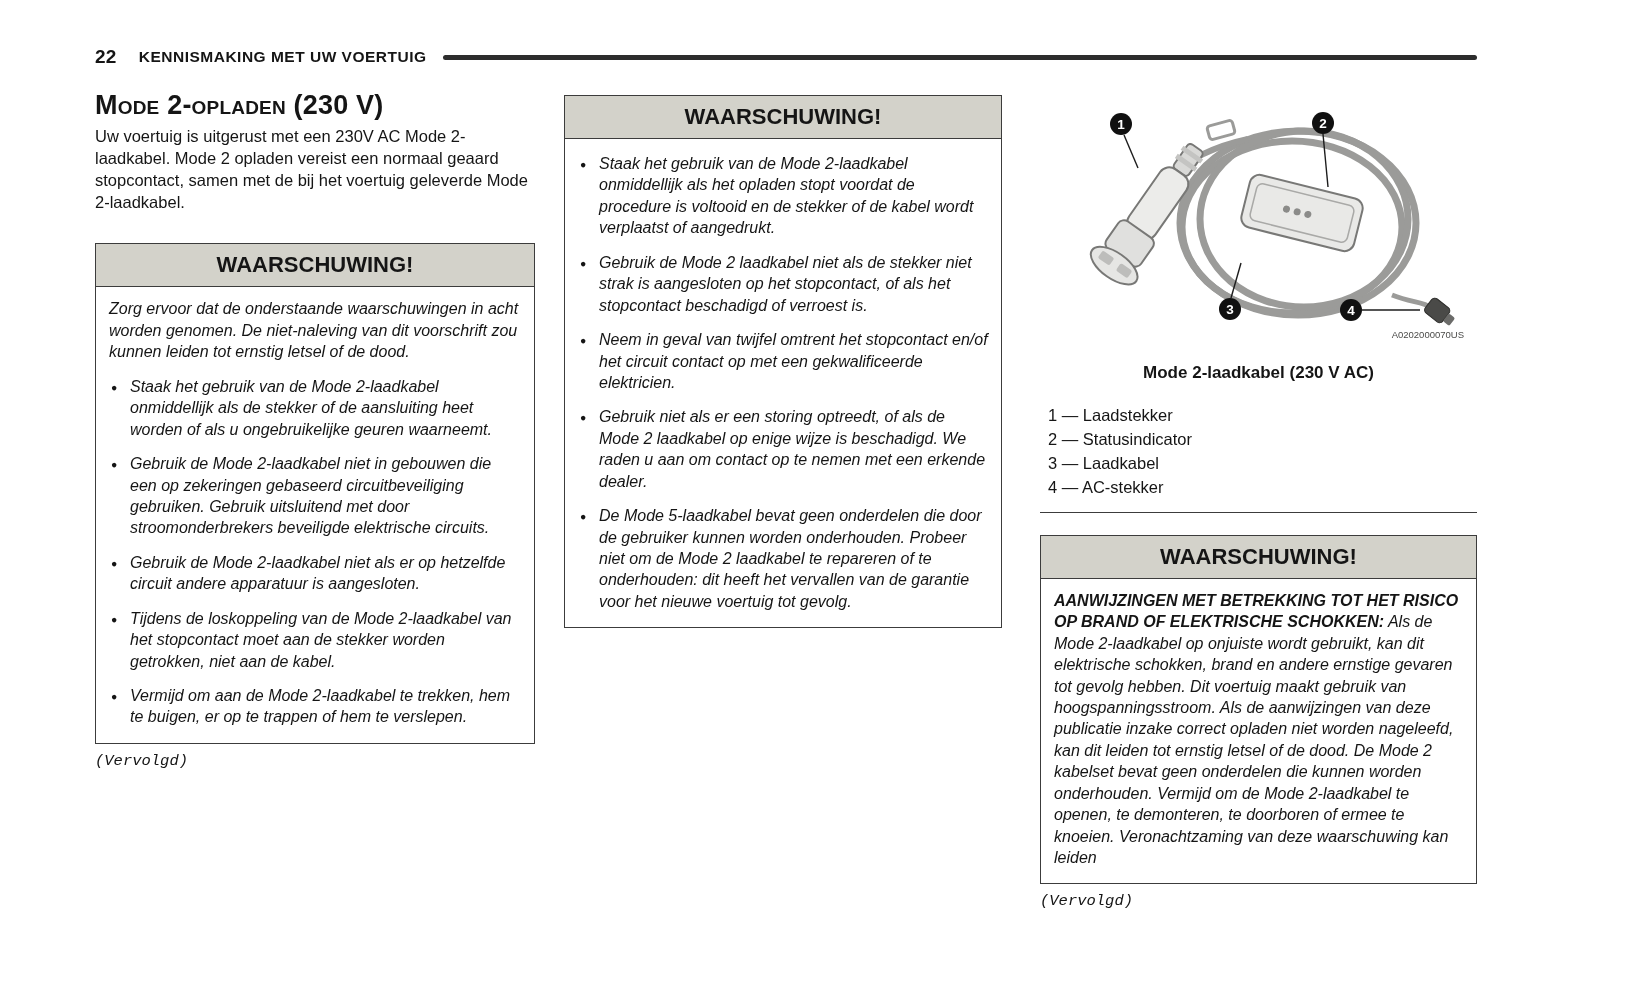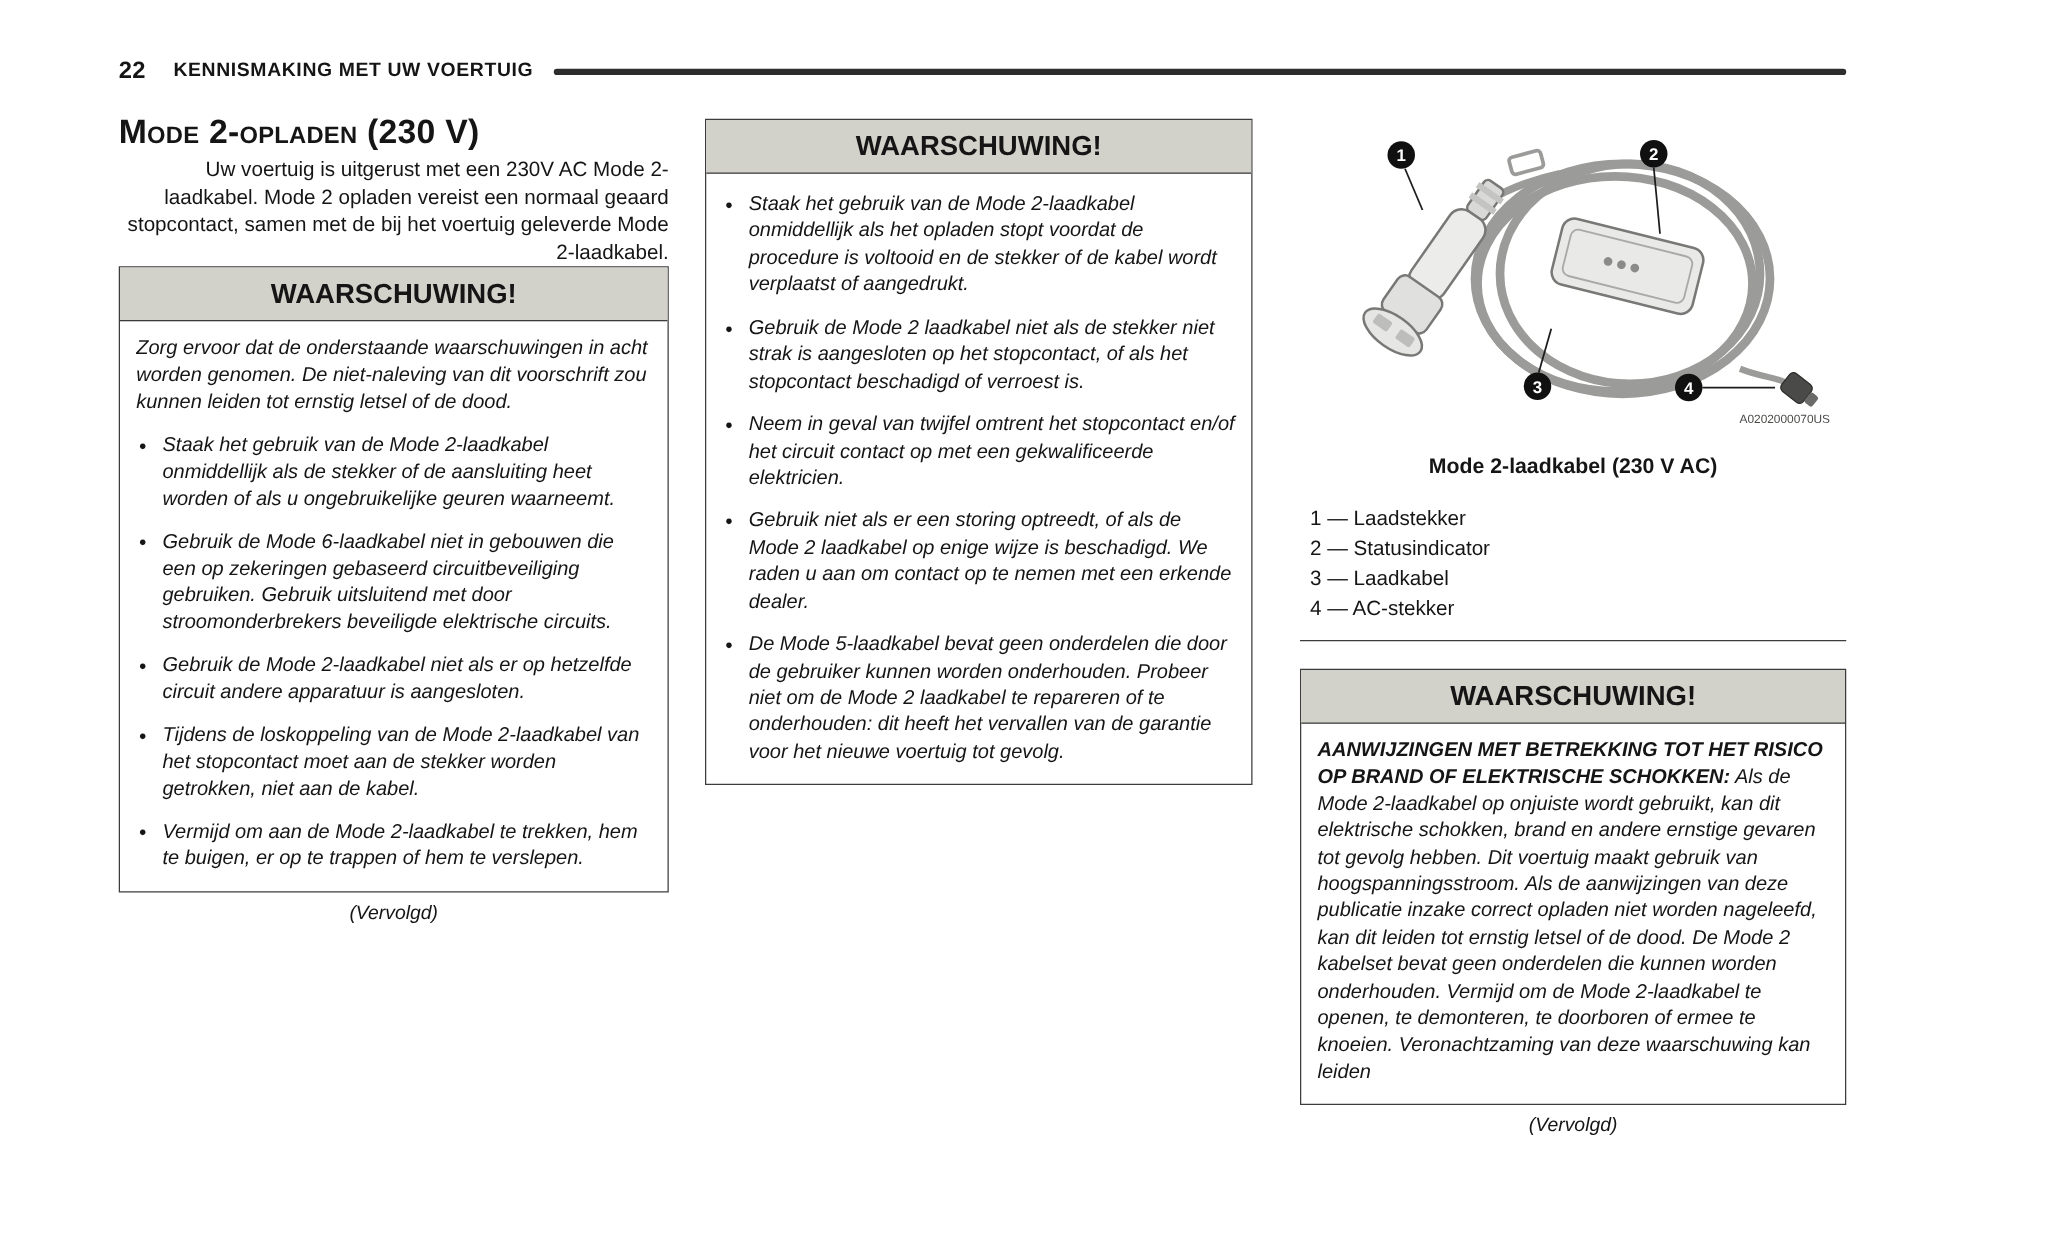--- a/index.html
+++ b/index.html
@@ -13,33 +13,33 @@
   .headtitle { font-size:15.5px; font-weight:bold; letter-spacing:.5px; margin-left:22px; }
   .headrule { flex:1; height:5px; background:#2d2d2d; margin-left:16px; border-radius:3px; }
 
   
   .col { position:absolute; }
   .col-left  { left:95px;  top:90px; width:440px; }
   .col-mid   { left:564px; top:95px; width:438px; }
   .col-right { left:1040px; top:95px; width:437px; }
 
   .title { font-size:27px; font-weight:bold; font-variant:small-caps; letter-spacing:.2px; margin-bottom:4px; }
-  .para  { font-size:16.5px; line-height:1.34; margin-bottom:0;text-align:right; }
+  .para  { font-size:16.5px; line-height:1.34; margin-bottom:30px; }
 
   
   .warnbox  { border:1.5px solid #3c3c3c; background:#ffffff; }
   .warnhead { background:#d3d2ca; border-bottom:1.5px solid #3c3c3c; text-align:center;
               font-weight:bold; font-size:22px; padding:8px 4px; }
   .warnbody { padding:11px 13px 15px 13px; font-size:16px; line-height:1.34;font-style:italic; }
   .warnintro { margin-bottom:4px; }
   .bullet { position:relative; padding-left:21px; margin-top:13px; }
   .bullet.first { margin-top:3px; }
   .bullet::before { content:"●"; position:absolute; left:2px; top:4px; font-size:10.5px; }
 
-  .continued { text-align:center; font-style:italic; font-size:15.5px; margin-top:8px; }
+  .continued { text-align:left; font-style:italic; font-size:15.5px; margin-top:8px;font-family:Liberation Mono, monospace; }
 
   
   .figure { position:relative; height:252px; }
   .caption { text-align:center; font-weight:bold; font-size:17px; margin:16px 0 22px; }
   .legend { font-size:16.5px; line-height:1.33; padding:0 0 13px 8px; border-bottom:1.5px solid #3c3c3c; margin-bottom:22px; }
   .legend-item { margin-top:2px; }
   .callout-num { fill:#ffffff; font-size:13.5px; font-weight:bold; text-anchor:middle; font-family:"Liberation Sans", sans-serif; }
   .figcode { fill:#4a4a48; font-size:9.5px; font-family:"Liberation Sans", sans-serif; }
   .warn-lead { font-weight:bold; }
 </style>
@@ -56,21 +56,21 @@
 
   <div class="col col-left">
     <div class="title">Mode 2-opladen (230 V)</div>
     <div class="para">Uw voertuig is uitgerust met een 230V AC Mode 2-laadkabel. Mode 2 opladen vereist een normaal geaard stopcontact, samen met de bij het voertuig geleverde Mode 2-laadkabel.</div>
 
     <div class="warnbox">
       <div class="warnhead">WAARSCHUWING!</div>
       <div class="warnbody">
         <div class="warnintro">Zorg ervoor dat de onderstaande waarschuwingen in acht worden genomen. De niet-naleving van dit voorschrift zou kunnen leiden tot ernstig letsel of de dood.</div>
         <div class="bullet">Staak het gebruik van de Mode 2-laadkabel onmiddellijk als de stekker of de aansluiting heet worden of als u ongebruikelijke geuren waarneemt.</div>
-        <div class="bullet">Gebruik de Mode 6-laadkabel niet in gebouwen die een op zekeringen gebaseerd circuitbeveiliging gebruiken. Gebruik uitsluitend met door stroomonderbrekers beveiligde elektrische circuits.</div>
+        <div class="bullet">Gebruik de Mode 2-laadkabel niet in gebouwen die een op zekeringen gebaseerd circuitbeveiliging gebruiken. Gebruik uitsluitend met door stroomonderbrekers beveiligde elektrische circuits.</div>
         <div class="bullet">Gebruik de Mode 2-laadkabel niet als er op hetzelfde circuit andere apparatuur is aangesloten.</div>
         <div class="bullet">Tijdens de loskoppeling van de Mode 2-laadkabel van het stopcontact moet aan de stekker worden getrokken, niet aan de kabel.</div>
         <div class="bullet">Vermijd om aan de Mode 2-laadkabel te trekken, hem te buigen, er op te trappen of hem te verslepen.</div>
       </div>
     </div>
     <div class="continued">(Vervolgd)</div>
   </div>
 
   <div class="col col-mid">
     <div class="warnbox">

